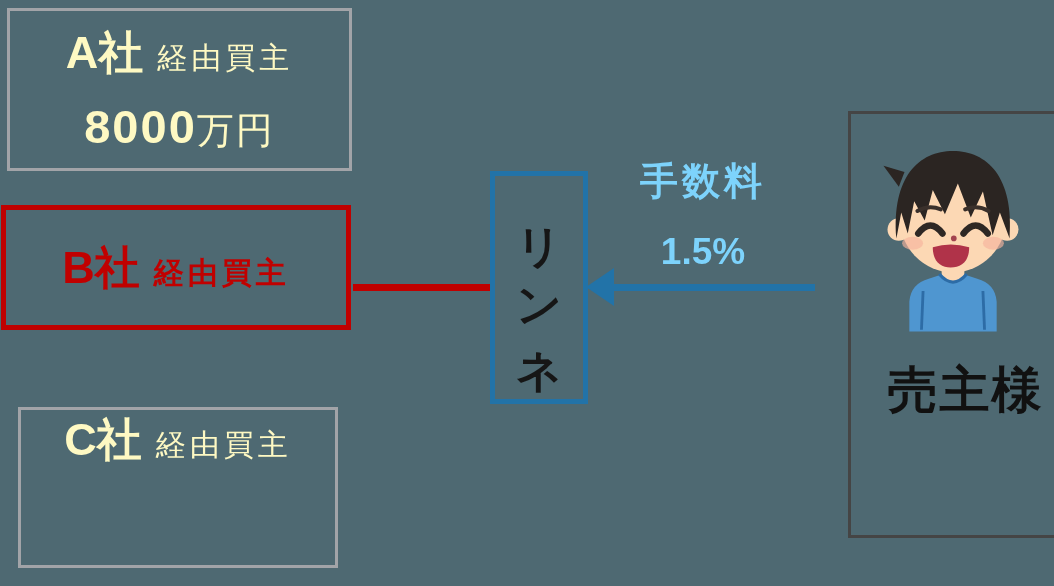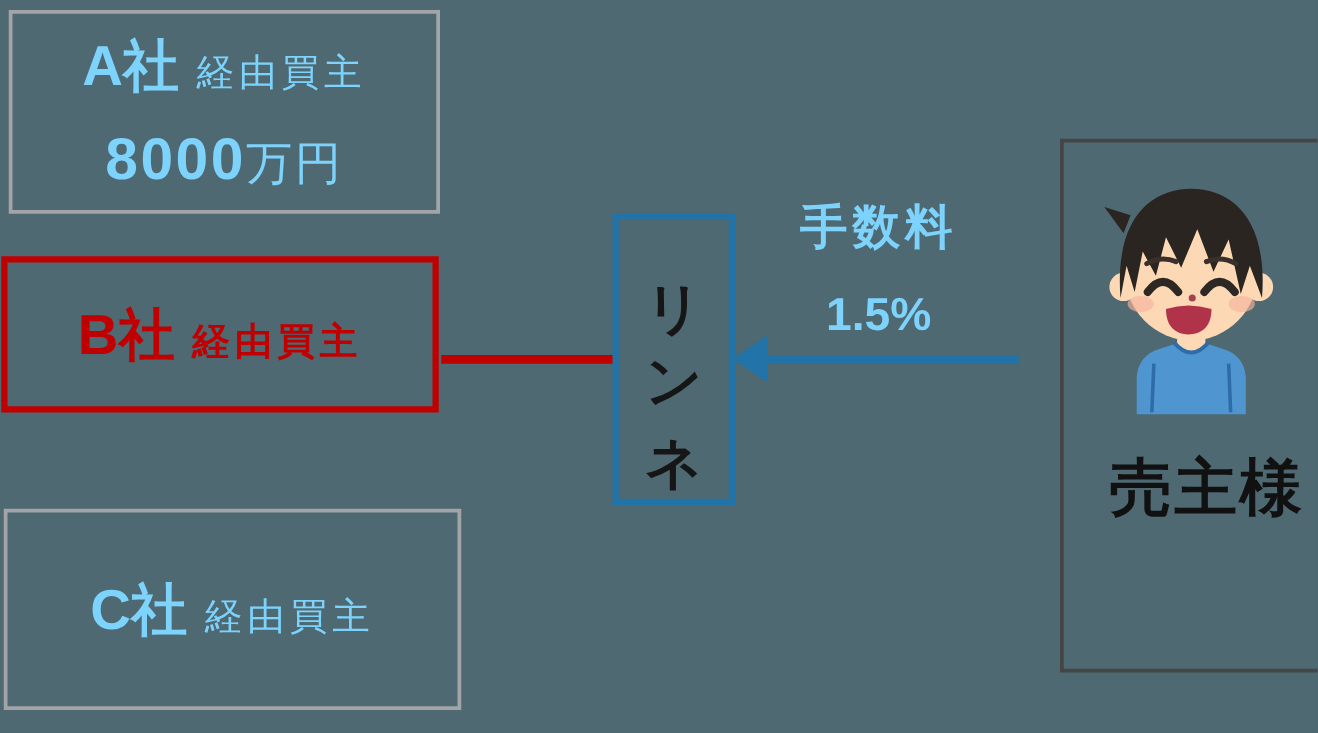--- a/index.html
+++ b/index.html
@@ -8,25 +8,25 @@
     background:#4e6972;
     font-family:"Liberation Sans","DejaVu Sans",sans-serif;
   }
   .abs{position:absolute;box-sizing:border-box;}
 
   
   .company-box{
     display:flex;flex-direction:column;align-items:center;justify-content:center;
     gap:16px;
   }
-  .company-gray{border:3px solid #a2a4a8;color:#7dd3fc;}
+  .company-gray{border:3px solid #a2a4a8;color:#fef9c3;}
   .company-red{border:5px solid #c00000;color:#c00000;font-weight:700;}
   #company-a{left:7px;top:8px;width:345px;height:163px;}
   #company-b{left:1px;top:205px;width:350px;height:125px;}
-  #company-c{left:3px;top:407px;width:366px;height:161px;}
+  #company-c{left:18px;top:407px;width:320px;height:161px;justify-content:space-between;}
   .co-line1{white-space:nowrap;}
   .co-name{font-size:45px;font-weight:600;}
   .company-red .co-name{font-weight:800;}
   .co-role{font-size:30px;letter-spacing:4px;margin-left:14px;}
   .co-line2{white-space:nowrap;}
   .co-price{font-size:47px;font-weight:600;letter-spacing:2px;}
   .company-red .co-price{font-weight:800;}
   .co-unit{font-size:37px;letter-spacing:2px;}
 
   

